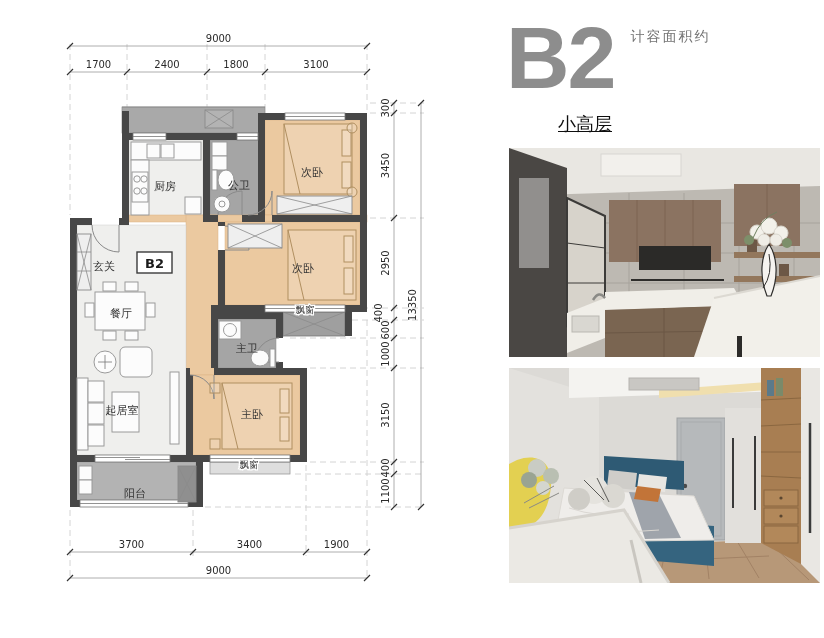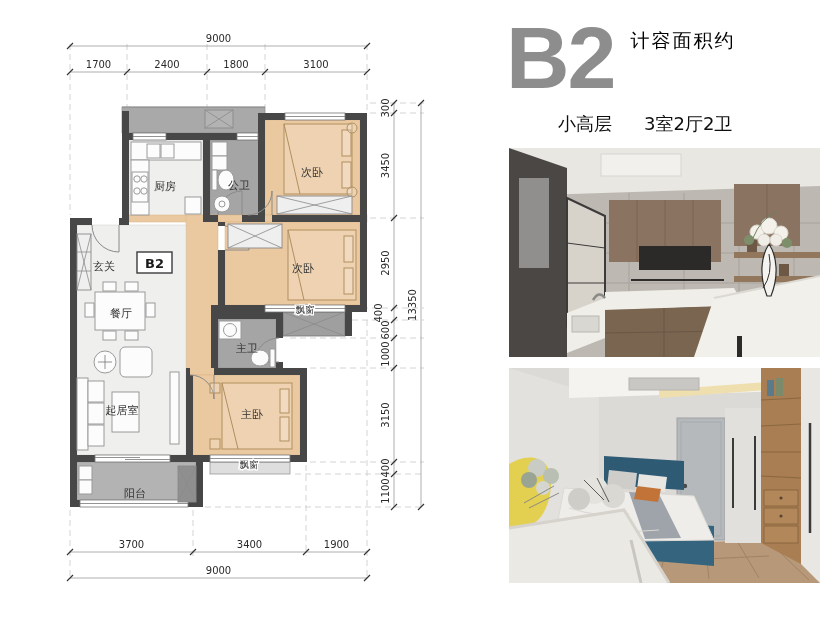--- a/index.html
+++ b/index.html
@@ -29,26 +29,26 @@
   .room{font:11px "DejaVu Sans",sans-serif;fill:#333;}
   .room-sm{font:9.5px "DejaVu Sans",sans-serif;fill:#333;paint-order:stroke;stroke:#fff;stroke-width:2.5px;}
   .badge-box{fill:#fff;stroke:#3b3b3b;stroke-width:1.4;}
   .badge-txt{font:bold 13px "DejaVu Sans",sans-serif;fill:#1a1a1a;}
   
   .info{position:absolute;left:506px;top:16px;width:318px;}
   .hdr{display:flex;align-items:flex-start;}
   .unit{font-family:"Liberation Sans",sans-serif;font-weight:bold;font-size:88px;
         line-height:84px;color:#8d8d8d;letter-spacing:-2px;}
   .area{margin-left:16px;padding-top:12px;}
-  .area-label{font-size:19px;color:#000000;letter-spacing:2px;}
+  .area-label{font-size:14px;color:#737373;letter-spacing:2px;}
   .area-val{font-family:"Liberation Serif",serif;font-weight:bold;font-size:40px;
             color:#121212;line-height:1.05;}
   .area-unit{font-family:"DejaVu Sans",sans-serif;font-weight:bold;font-size:22px;color:#121212;}
   .sub{margin-top:12px;padding-left:52px;display:flex;gap:32px;
-       font-size:18px;color:#0e0e0e;}
+       font-size:18px;color:#0e0e0e;text-decoration:underline;}
   .photo{position:absolute;left:509px;display:block;}
   .photo1{top:148px;}
   .photo2{top:368px;}
 </style>
 </head>
 <body>
 
 <div class="page">
 
   <svg class="plan-svg" width="460" height="638" viewBox="0 0 460 638">
@@ -306,21 +306,20 @@
 
   <div class="info">
     <div class="hdr">
       <div class="unit">B2</div>
       <div class="area">
         <div class="area-label">计容面积约</div>
       </div>
     </div>
     <div class="sub">
       <span>小高层</span>
-      <span>3室2厅2卫</span>
     </div>
   </div>
 
   <svg class="photo photo1" width="311" height="209" viewBox="0 0 311 209">
     <rect x="0" y="0" width="311" height="209" fill="#bdb9b2"></rect>
     <g stroke="#a7a39c" stroke-width="1">
       <line x1="55" y1="75" x2="311" y2="75"></line>
         <line x1="55" y1="105" x2="311" y2="105"></line>
       <line x1="55" y1="135" x2="311" y2="135"></line>
       <line x1="120" y1="45" x2="120" y2="150"></line>

